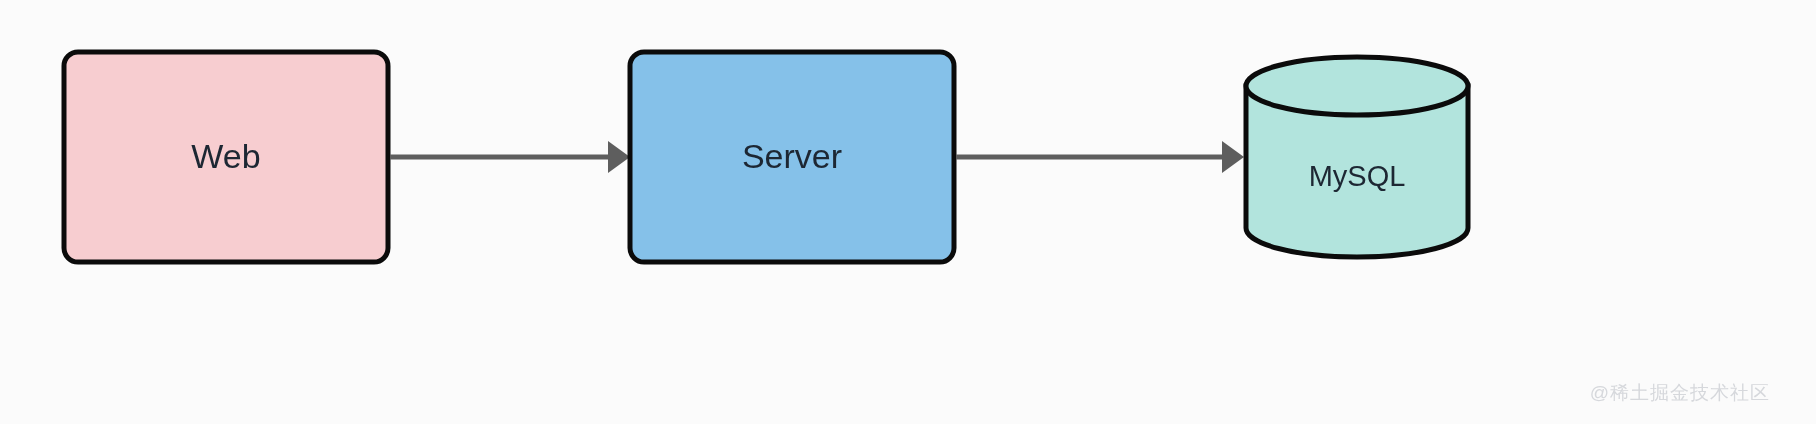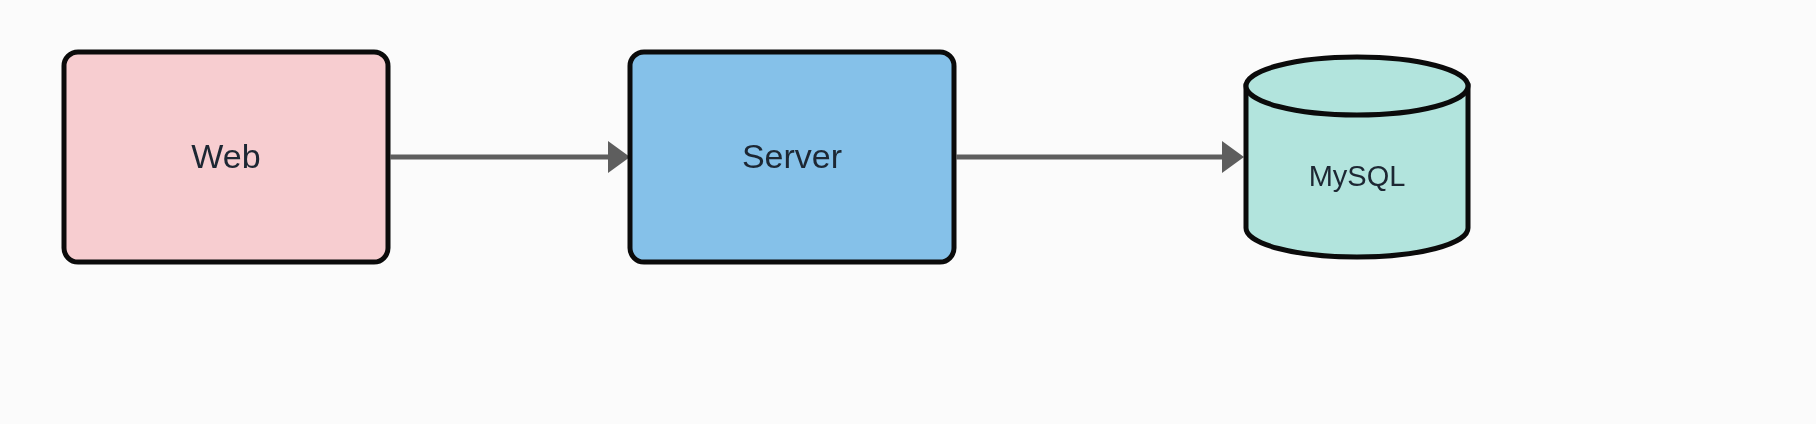--- a/index.html
+++ b/index.html
@@ -117,14 +117,15 @@
                A 111 29 0 0 0 1468 228
                L 1468 86
                Z"></path>
 
       <ellipse class="node-shape" cx="1357" cy="86" rx="111" ry="29" fill="#b2e4dd"></ellipse>
       <text class="node-label small" x="1357" y="178">MySQL</text>
     </g>
 
   </svg>
 
+  <div id="attribution">@稀土掘金技术社区</div>
 
 </div>
 
 </body></html>

